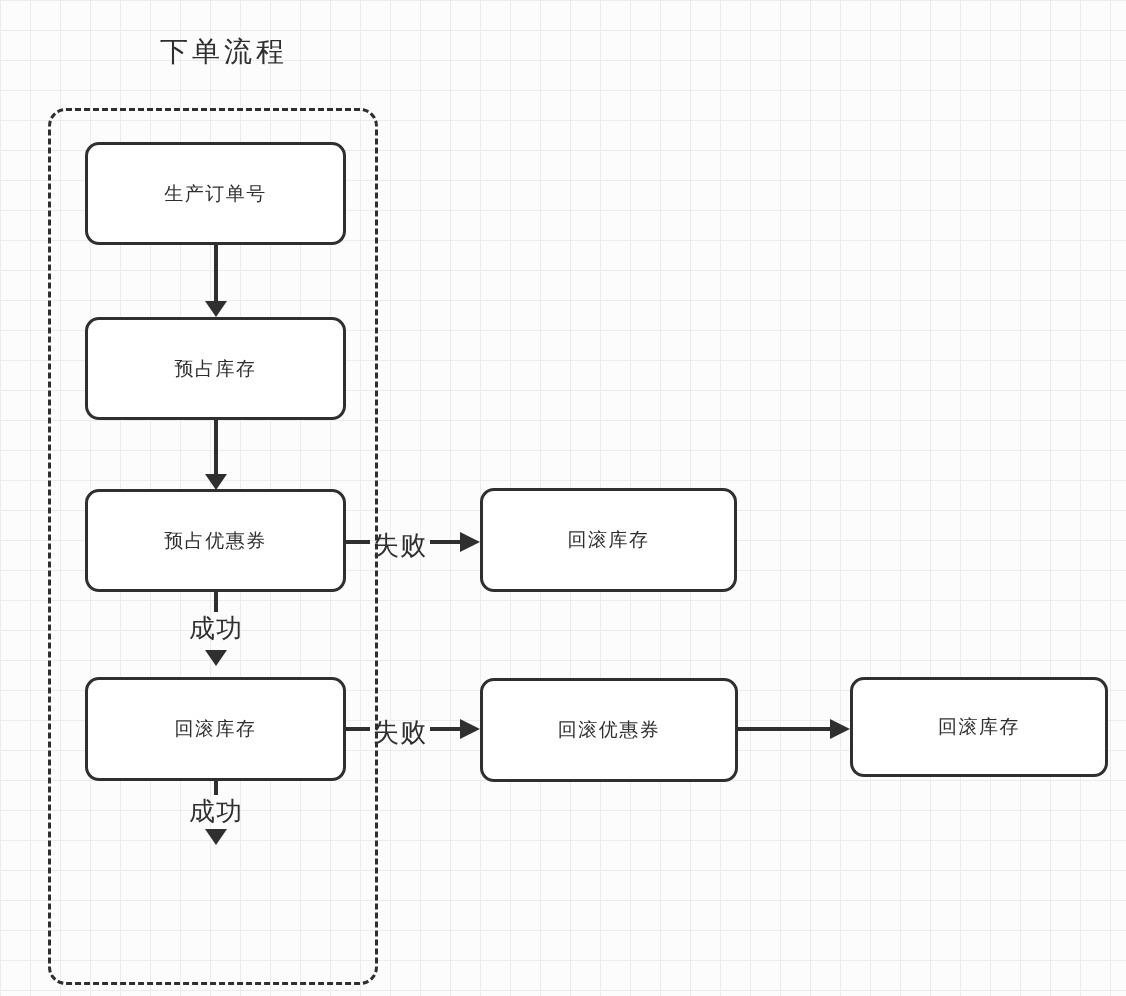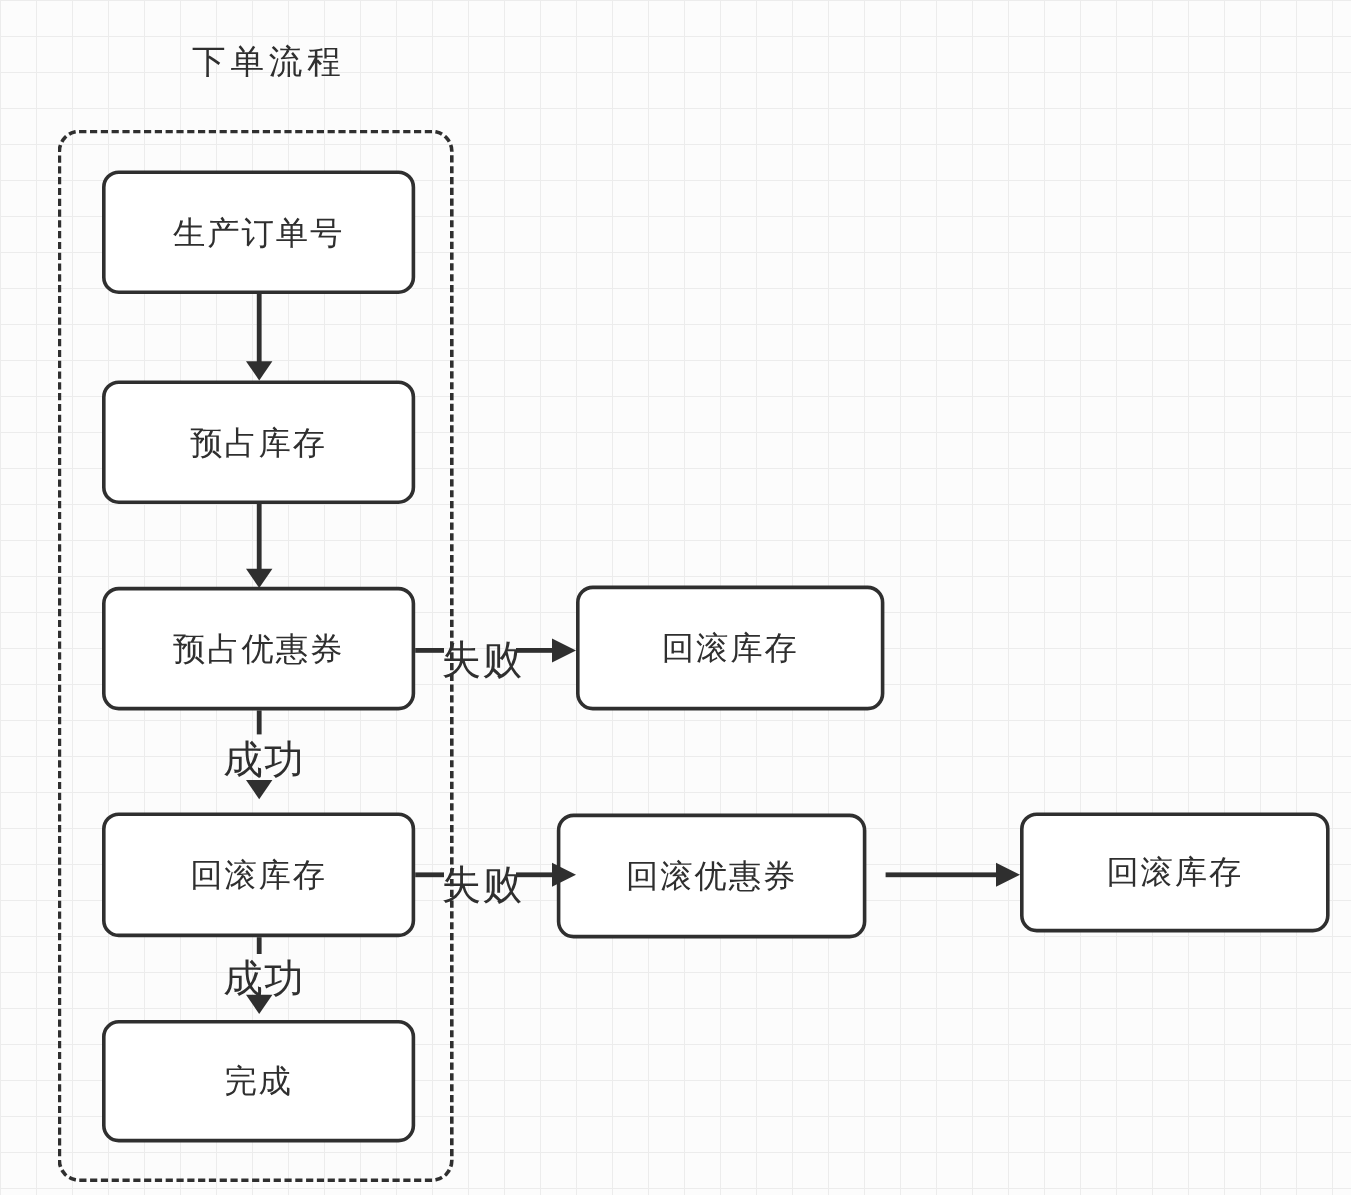--- a/index.html
+++ b/index.html
@@ -46,39 +46,39 @@
     position: absolute;
     box-sizing: border-box;
     border: 3.5px solid #2f2f2f;
     border-radius: 14px;
     background: #ffffff;
     display: flex;
     align-items: center;
     justify-content: center;
   }
   .node .node-label {
-    font-size: 27px;
+    font-size: 19px;
     font-weight: 500;
     letter-spacing: 1.5px;
     color: #2f2f2f;
     white-space: nowrap;
     text-align: center;
   }
 
   
   .n-main { left: 85px; width: 261px; }
   .n1 { top: 142px; height: 103px; }
   .n2 { top: 317px; height: 103px; }
   .n3 { top: 489px; height: 103px; }
   .n4 { top: 677px; height: 104px; }
   .n5 { top: 850px; height: 102px; }
 
   
   .r1 { left: 480px; top: 488px; width: 257px; height: 104px; }
-  .r2 { left: 464px; top: 678px; width: 258px; height: 104px; }
+  .r2 { left: 480px; top: 678px; width: 258px; height: 104px; }
   .r3 { left: 850px; top: 677px; width: 258px; height: 100px; }
 
   .vline {
     position: absolute;
     width: 3.5px;
     background: #2f2f2f;
   }
   .hline {
     position: absolute;
     height: 3.5px;
@@ -94,21 +94,21 @@
   .head-right {
     position: absolute;
     width: 0; height: 0;
     border-top: 10px solid transparent;
     border-bottom: 10px solid transparent;
     border-left: 20px solid #2f2f2f;
   }
 
   .edge-label {
     position: absolute;
-    font-size: 33px;
+    font-size: 26px;
     font-weight: 500;
     letter-spacing: 1px;
     color: #2f2f2f;
     text-align: center;
     white-space: nowrap;
   }
 
   .watermark {
     position: absolute;
     left: 936px;
@@ -133,23 +133,20 @@
     <span class="node-label">生产订单号</span>
   </div>
   <div class="node n-main n3">
     <span class="node-label">预占优惠券</span>
   </div>
   <div class="node n-main n2">
     <span class="node-label">预占库存</span>
   </div>
   <div class="node n-main n4">
     <span class="node-label">回滚库存</span>
-  </div>
-  <div class="node n-main n5">
-    <span class="node-label">完成</span>
   </div>
 
   <div class="node r1">
     <span class="node-label">回滚库存</span>
   </div>
   <div class="node r2">
     <span class="node-label">回滚优惠券</span>
   </div>
   <div class="node r3">
     <span class="node-label">回滚库存</span>

